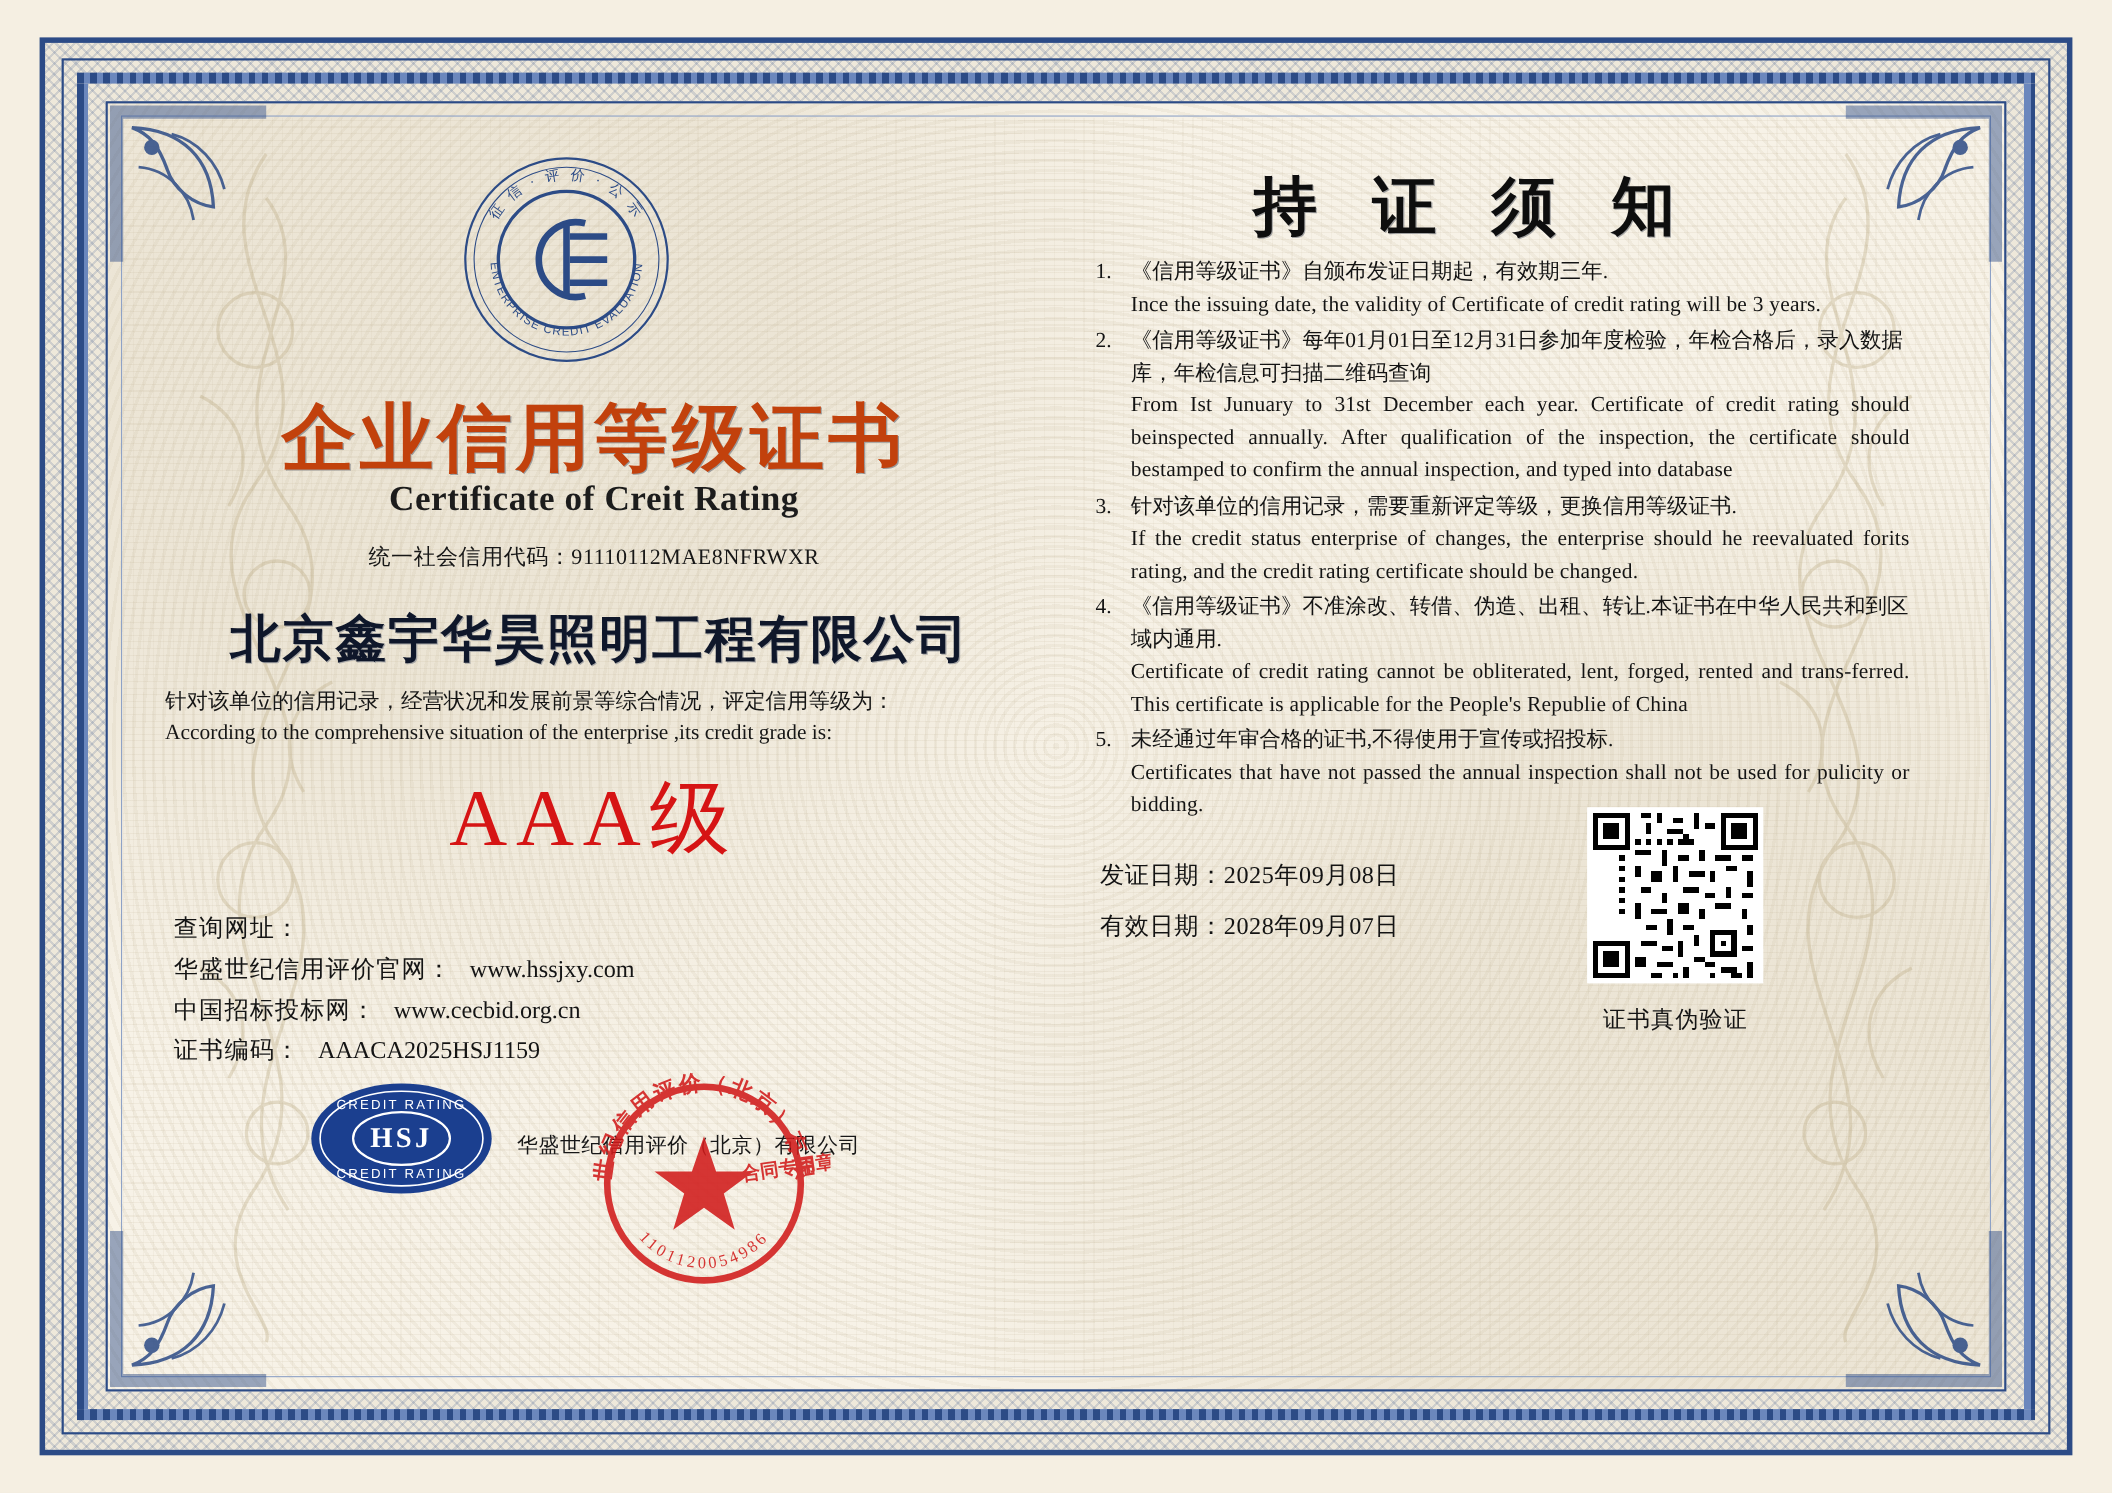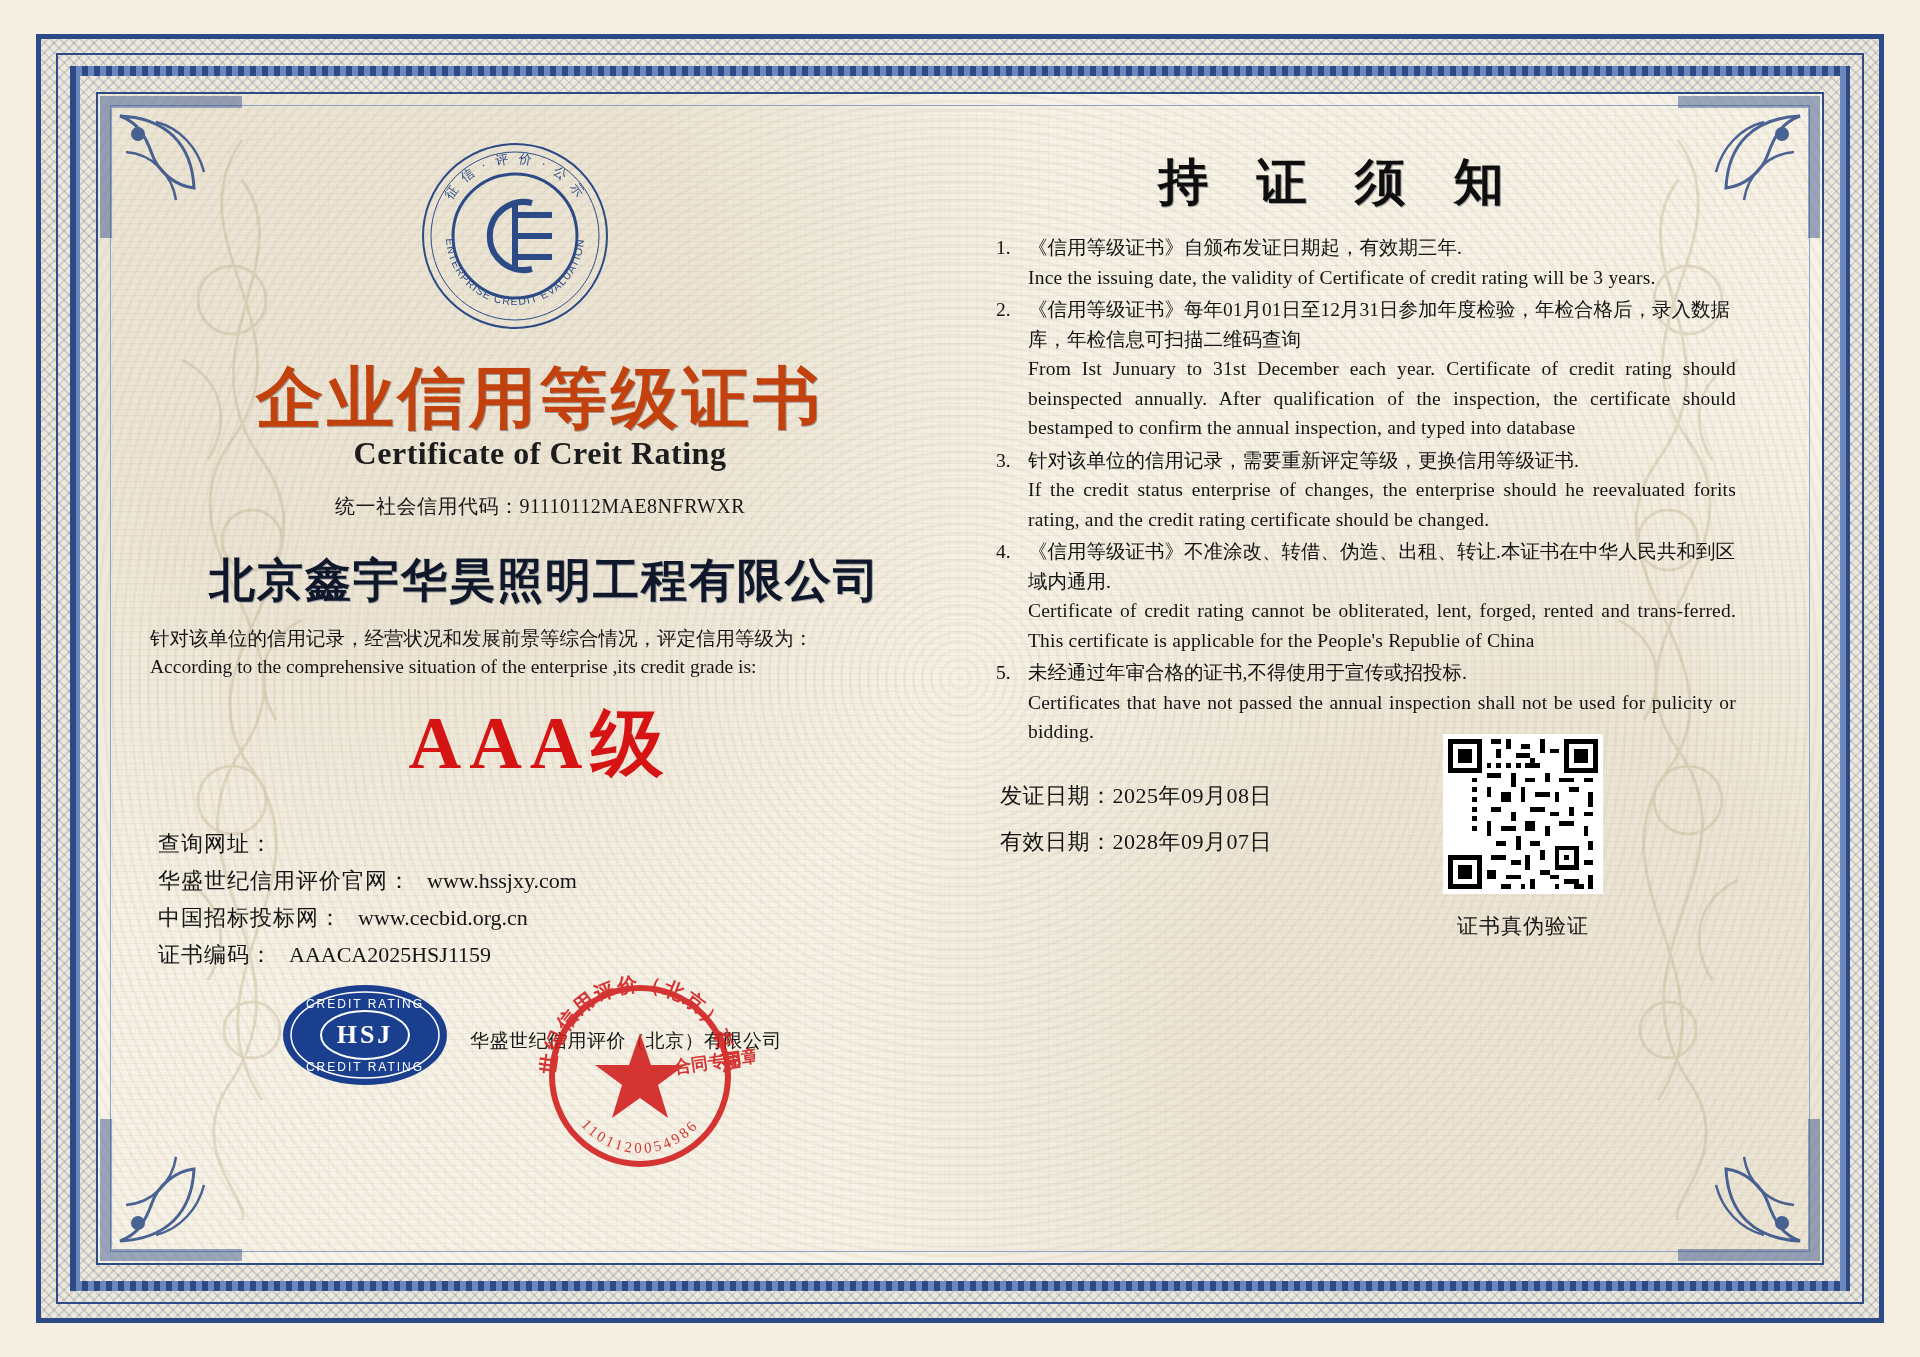--- a/index.html
+++ b/index.html
@@ -179,21 +179,21 @@
     font-size: 19.5px;
     line-height: 28px;
     color: #151515;
   }
   .grade {
     position: absolute;
     left: 0; top: 570px;
     width: 820px;
     text-align: center;
     font-size: 73px;
-    font-weight: bold;
+    font-weight: normal;
     color: #d61414;
     letter-spacing: 8px;
     font-family: "Liberation Serif", serif;
   }
   .lookup {
     position: absolute;
     left: 28px;
     top: 700px;
     width: 760px;
     font-size: 22px;
@@ -231,21 +231,21 @@
     width: 230px;
     height: 230px;
   }
 
   
   .notice-title {
     position: absolute;
     left: 0; top: 24px;
     width: 700px;
     text-align: center;
-    font-size: 50px;
+    font-size: 58px;
     font-weight: bold;
     letter-spacing: 18px;
     color: #0e0e0e;
     text-shadow: 1px 1px 0 #a0a0a0;
   }
   .notice-list {
     position: absolute;
     left: 6px;
     top: 108px;
     width: 740px;

